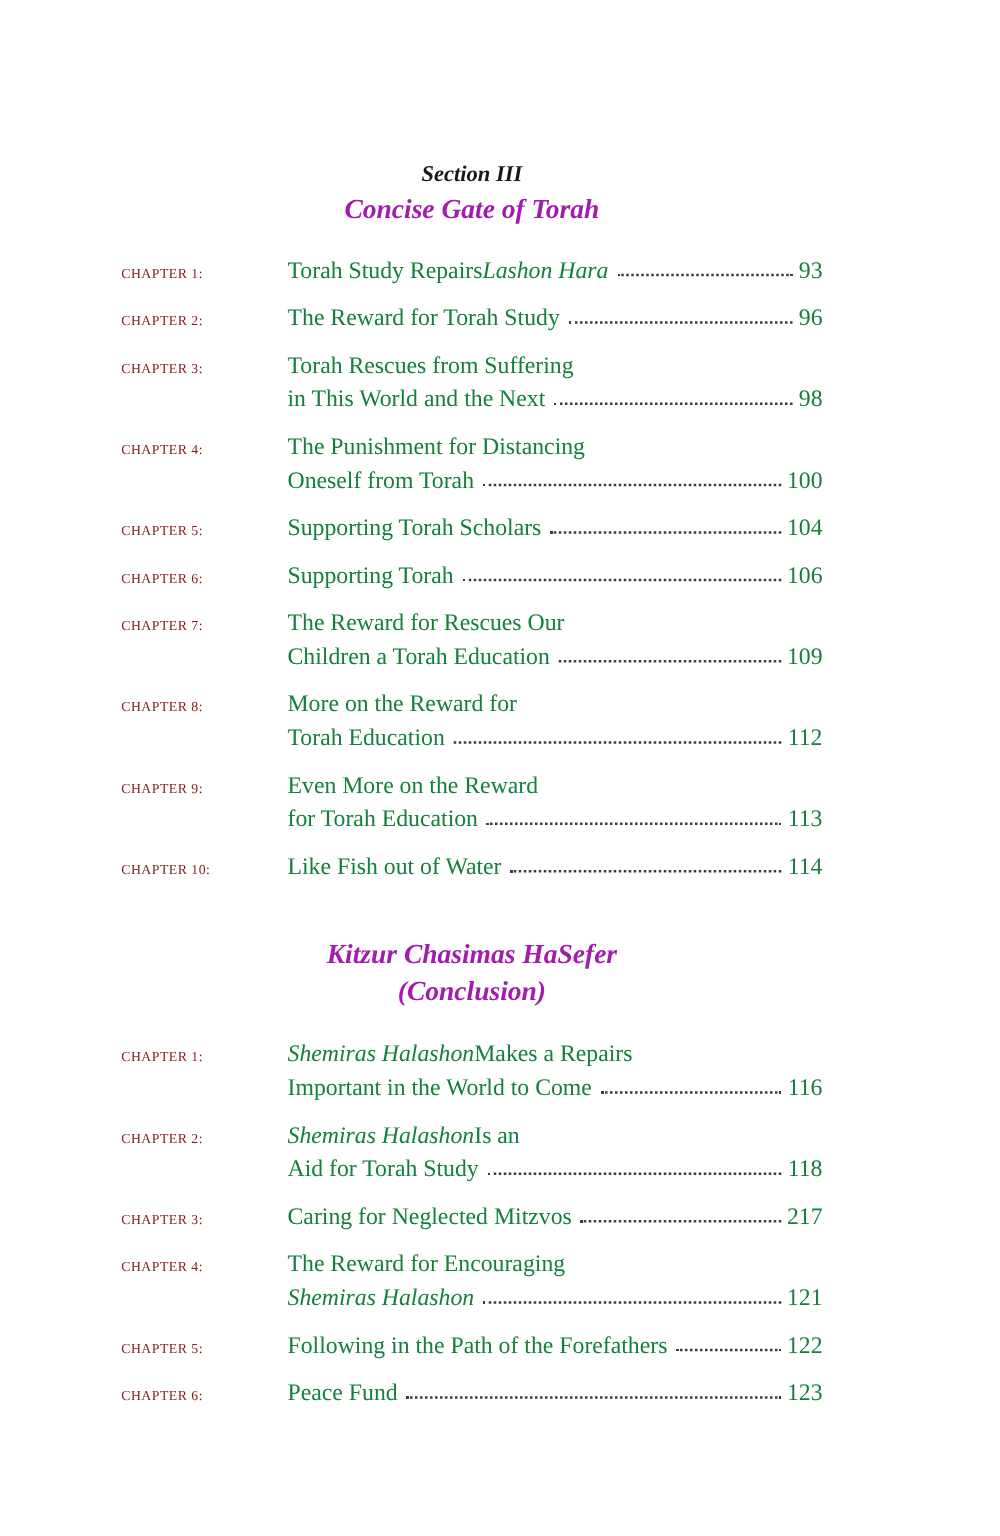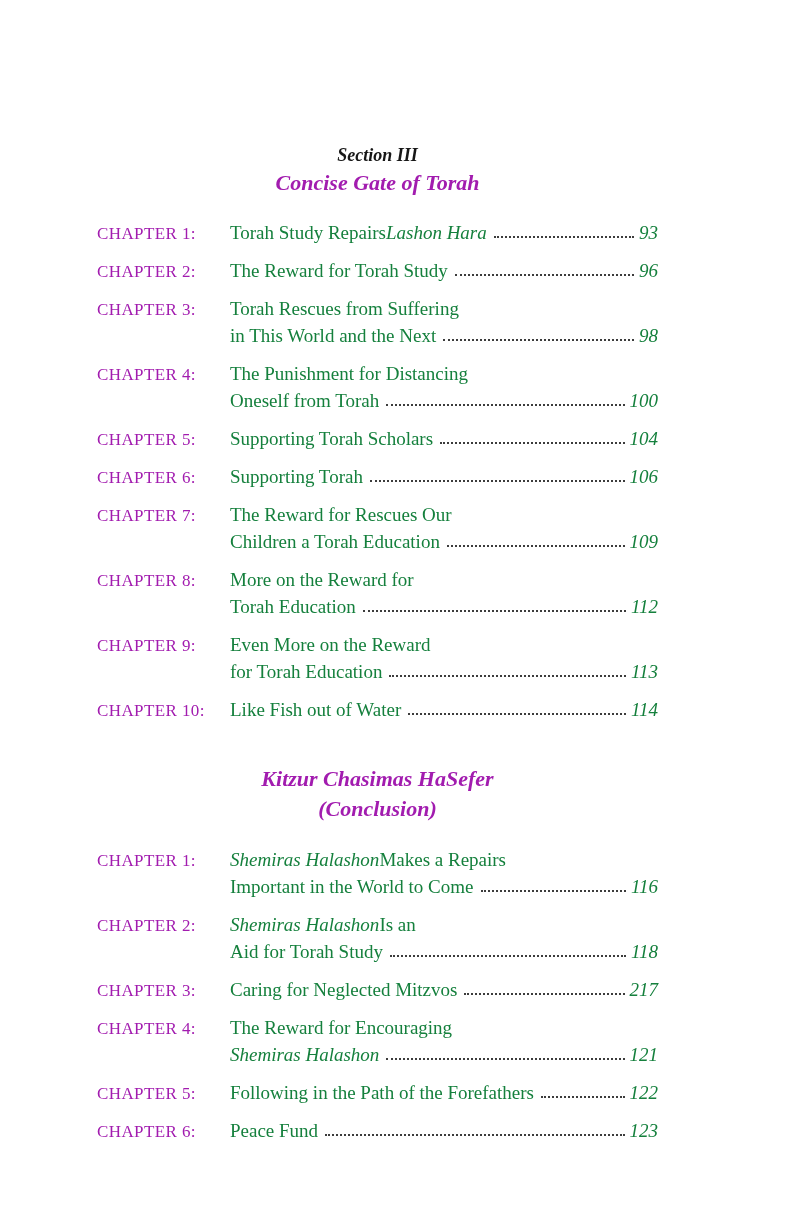--- a/index.html
+++ b/index.html
@@ -4,52 +4,52 @@
 <style>
   html, body { margin: 0; padding: 0; }
   body {
     width: 800px; height: 1229px;
     background: #ffffff;
     font-family: "Liberation Serif", serif;
     color: #1f1f1f;
     overflow: hidden;
   }
   .page { position: relative; width: 800px; height: 1229px; background: #ffffff; }
-  .content { position: absolute; left: 97px; top: 142px; width: 561px; }
+  .content { position: absolute; left: 97px; top: 126px; width: 561px; }
 
   
   .heading { text-align: center; }
   .h-sm {
     font-size: 18px; line-height: 26px;
     font-weight: bold; font-style: italic; color: #171717;
   }
   .h-lg {
     font-size: 22px; line-height: 30px;
     font-weight: bold; font-style: italic; color: #a21caf;
   }
 
   
   .entries { margin-top: 21px; }
   .toc-entry { display: flex; align-items: baseline; margin-bottom: 11px; }
   .toc-label {
     flex: none; width: 133px;
-    font-size: 17px; letter-spacing: 0.4px;
-    color: #a21caf;
+    font-size: 11px; letter-spacing: 0.4px;
+    color: #7f1d1d;
     white-space: nowrap;
   }
   .toc-body { flex: 1; font-size: 19px; line-height: 27px; color: #15803d; }
   .toc-line { display: flex; align-items: baseline; }
   .toc-line .it { font-style: italic; text-align: right; }
   .leader {
     flex: 1; min-width: 14px; height: 0;
     border-bottom: 2px dotted #3c3c3c;
     margin: 0 5px 0 7px;
     position: relative; top: -1px;
   }
-  .pg { font-style: italic; white-space: nowrap; }
+  .pg { white-space: nowrap; }
 
   .section-2 { margin-top: 41px; }
   .section-2 .entries { margin-top: 22px; }
 </style>
 </head>
 <body>
 
 <div class="page">
   <div class="content">
 

